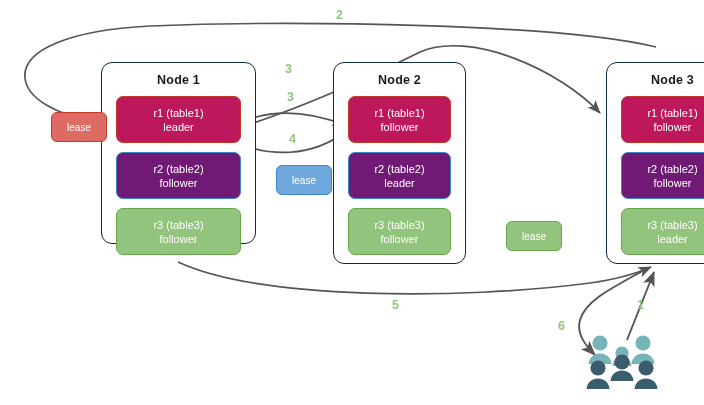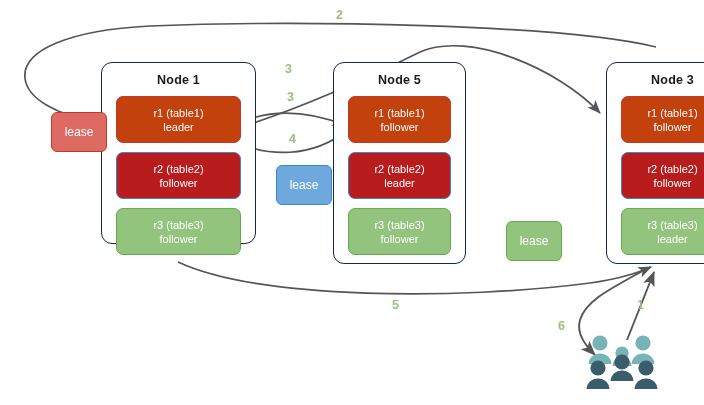--- a/index.html
+++ b/index.html
@@ -49,34 +49,34 @@
     display: flex;
     flex-direction: column;
     align-items: center;
     justify-content: center;
     color: #ffffff;
     font-size: 11px;
     line-height: 14px;
     text-align: center;
   }
   .replica .l1, .replica .l2 { display: block; }
-  .rep-red   { background: #c2410c; border: 1.6px solid #c0392b; }
-  .rep-blue  { background: #b91c1c; border: 1.6px solid #3d85c6; justify-content: center; }
+  .rep-red   { background: #be185d; border: 1.6px solid #c0392b; }
+  .rep-blue  { background: #701a75; border: 1.6px solid #3d85c6; justify-content: center; }
   .rep-green { background: #93c47d; border: 1.6px solid #6aa84f; justify-content: center; }
 
   .lease {
     position: absolute;
     box-sizing: border-box;
-    height: 40px;
+    height: 30px;
     border-radius: 6px;
     display: flex;
     align-items: center;
     justify-content: center;
     color: #ffffff;
-    font-size: 12px;
+    font-size: 10px;
     z-index: 3;
   }
   .lease-red   { background: #dd6a63; border: 1.6px solid #c0392b; }
   .lease-blue  { background: #6fa8dc; border: 1.6px solid #3d85c6; }
   .lease-green { background: #93c47d; border: 1.6px solid #6aa84f; }
 
   .step {
     position: absolute;
     font-size: 12.5px;
     font-weight: bold;
@@ -130,21 +130,21 @@
       <span class="l1">r2 (table2)</span>
       <span class="l2">follower</span>
     </div>
     <div class="replica rep-green">
       <span class="l1">r3 (table3)</span>
       <span class="l2">follower</span>
     </div>
   </div>
 
   <div class="node" style="left:333px; top:62px; width:133px; height:202px;">
-    <div class="node-title">Node 5</div>
+    <div class="node-title">Node 2</div>
     <div class="replica rep-red">
       <span class="l1">r1 (table1)</span>
       <span class="l2">follower</span>
     </div>
     <div class="replica rep-blue">
       <span class="l1">r2 (table2)</span>
       <span class="l2">leader</span>
     </div>
     <div class="replica rep-green">
       <span class="l1">r3 (table3)</span>

